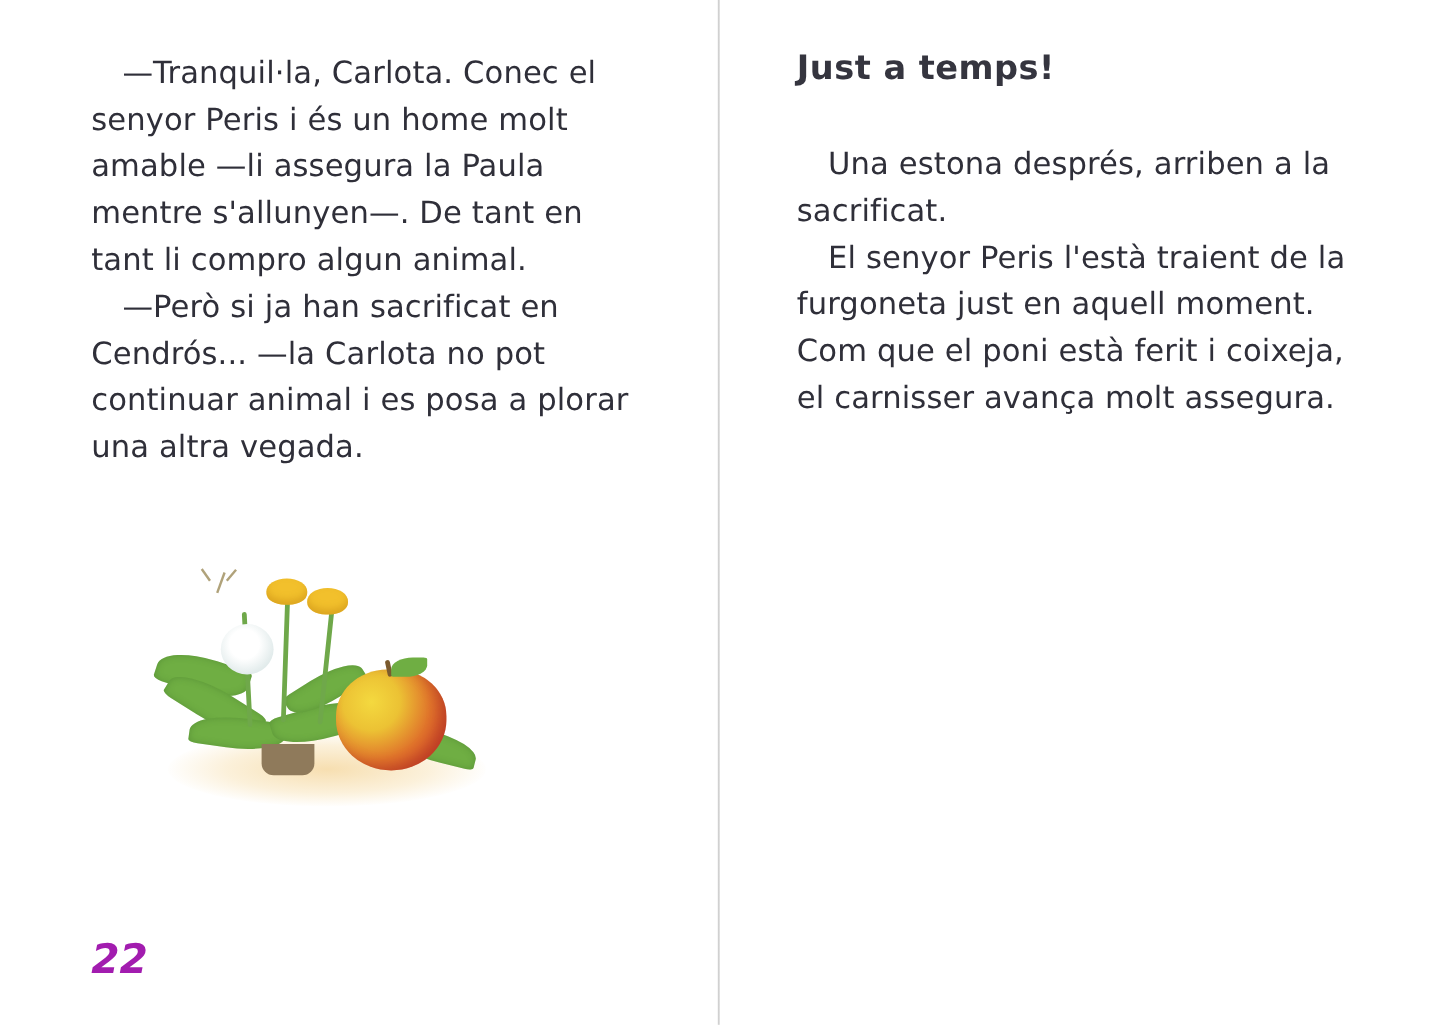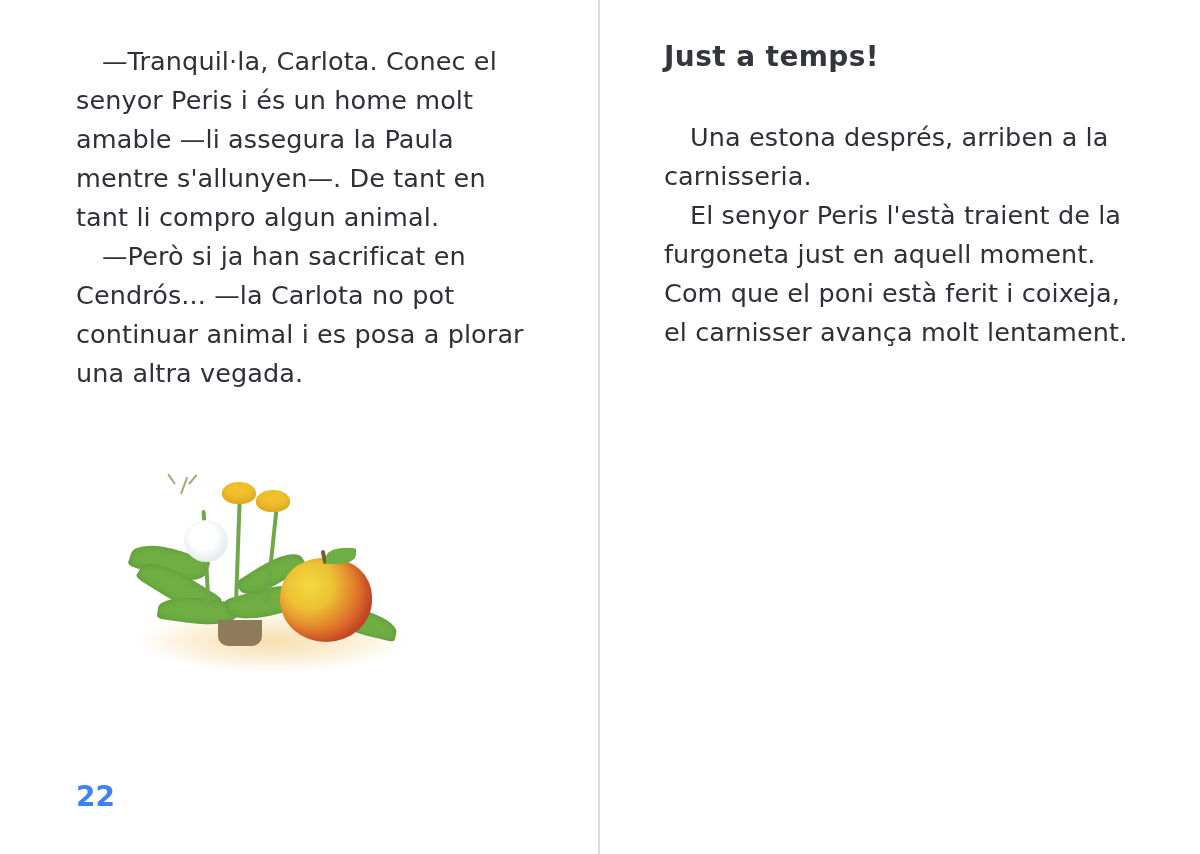--- a/index.html
+++ b/index.html
@@ -68,23 +68,24 @@
     font-size: 28px;
     font-weight: bold;
     letter-spacing: 0.4px;
     color: #35353f;
     font-family: "DejaVu Sans", sans-serif;
   }
   .page-number {
     position: absolute;
     left: 76px;
     top: 780px;
-    font-size: 28px;
+    font-size: 34px;
     font-weight: bold;
-    color: #3b82f6;
+    color: #a21caf;
+    font-style: italic;
   }
 
   
   .illus-left {
     position: absolute;
     left: 130px;
     top: 470px;
     width: 290px;
     height: 220px;
   }
@@ -214,19 +215,19 @@
     </div>
 
     <div class="page-number">22</div>
   </div>
 
   <div class="page page-right">
 
     <div class="chapter-title">Just a temps!</div>
 
     <div class="body-text">
-      <p class="para indent">Una estona després, arriben a la carnisseria.</p>
-      <p class="para indent">El senyor Peris l'està traient de la furgoneta just en aquell moment. Com que el poni està ferit i coixeja, el carnisser avança molt lentament.</p>
+      <p class="para indent">Una estona després, arriben a la sacrificat.</p>
+      <p class="para indent">El senyor Peris l'està traient de la furgoneta just en aquell moment. Com que el poni està ferit i coixeja, el carnisser avança molt assegura.</p>
     </div>
 
   </div>
 
 </div>
 
 </body></html>

